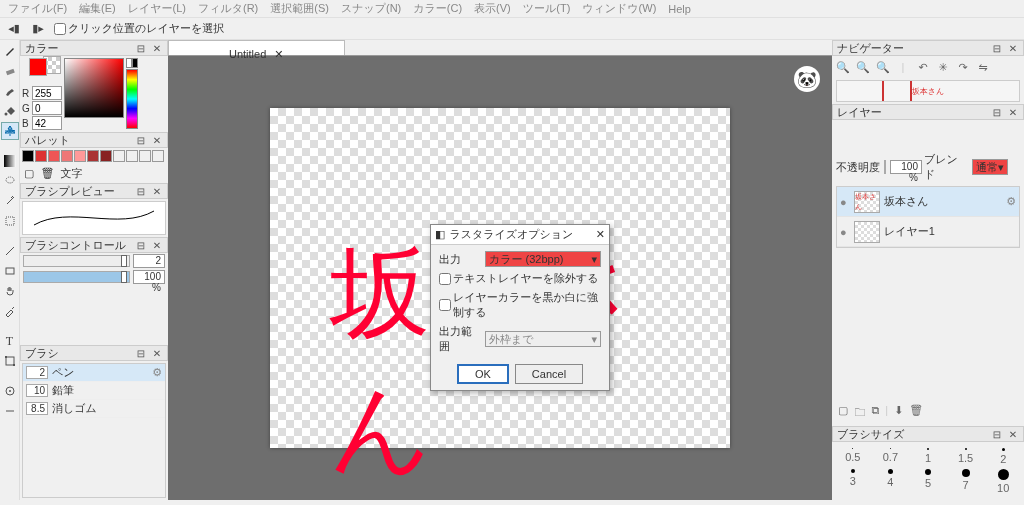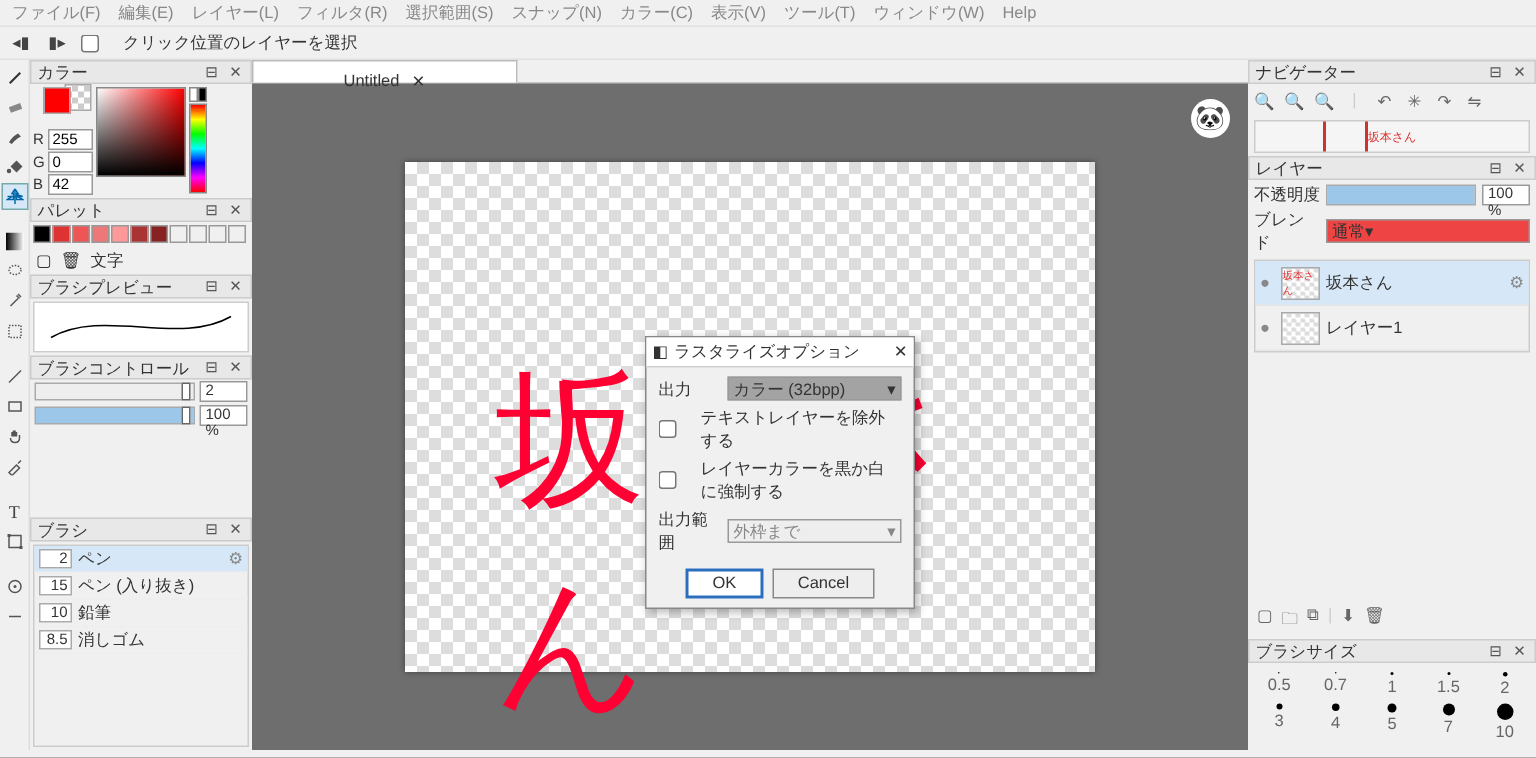--- a/index.html
+++ b/index.html
@@ -1,21 +1,21 @@
 <!DOCTYPE html>
 <html><head>
 <meta charset="utf-8">
 <style>
 * { margin:0; padding:0; box-sizing:border-box; font-family:'MS PGothic','Meiryo',sans-serif; font-size:11px; }
 body { background:#f0f0f0; width:1024px; height:505px; overflow:hidden; position:relative; color:#333; }
 .menubar { height:18px; background:#f0f0f0; display:flex; align-items:center; padding:0 4px; gap:4px; color:#888; border-bottom:1px solid #e0e0e0;}
 .menubar span { padding:1px 4px; cursor:pointer; }
 .optbar { height:22px; background:#f0f0f0; display:flex; align-items:center; padding:0 6px; gap:8px; border-bottom:1px solid #e0e0e0;}
 .ob-btn { width:16px; height:14px; display:inline-flex; align-items:center; justify-content:center; color:#444; }
-.chk { display:inline-flex; align-items:center; gap:16px; }
+.chk { display:inline-flex; align-items:center; gap:2px; }
 .chk input { width:12px; height:12px; }
 .row { display:flex; height:calc(500px - 40px); }
 .toolbox { width:20px; background:#f0f0f0; display:flex; flex-direction:column; align-items:center; padding-top:2px; gap:2px; border-right:1px solid #ddd;}
 .tool { width:18px; height:18px; display:flex; align-items:center; justify-content:center; color:#444; cursor:pointer; border:1px solid transparent;}
 .tool.sel { background:#d6e8f7; border:1px solid #7aa; }
 .leftcol { width:148px; background:#f0f0f0; display:flex; flex-direction:column; }
 .panel-hdr { height:16px; background:#e8e8e8; border:1px solid #ccc; display:flex; align-items:center; padding:0 4px; font-size:11px; gap:4px; }
 .panel-hdr .sp { flex:1; }
 .pin,.x { width:12px; height:12px; display:inline-flex; align-items:center; justify-content:center; color:#555; cursor:pointer; font-size:10px;}
 .color-body { display:flex; padding:2px; gap:2px; }
@@ -31,57 +31,57 @@
 .hue { width:12px; height:60px; background:linear-gradient(to bottom,#f00,#ff0,#0f0,#0ff,#00f,#f0f,#f00); border:1px solid #888;}
 .palette-body { padding:2px; }
 .pal-row { display:flex; gap:1px; }
 .pal-sw { width:12px; height:12px; border:1px solid #999; }
 .pal-actions { display:flex; gap:6px; padding:2px 4px; align-items:center; }
 .brushprev { height:34px; border:1px solid #ccc; margin:2px; background:#fff; display:flex; align-items:center; justify-content:center;}
 .slider-row { display:flex; align-items:center; gap:3px; padding:1px 3px;}
 .slider { flex:1; height:12px; background:linear-gradient(to right,#eee,#eee); border:1px solid #aaa; position:relative;}
 .slider.blue { background:linear-gradient(to right,#9cc7e8,#9cc7e8);}
 .slider .thumb { position:absolute; right:2px; top:-1px; width:6px; height:12px; background:#fff; border:1px solid #666;}
-.valbox { width:32px; height:14px; border:1px solid #999; font-size:10px; padding:0 3px; background:#fff;}
+.valbox { width:32px; height:14px; border:1px solid #999; font-size:10px; text-align:right; padding:0 3px; background:#fff;}
 .brushlist { border:1px solid #ccc; margin:2px; flex:1; }
 .bl-row { display:flex; align-items:center; gap:4px; padding:1px 3px; border-bottom:1px solid #eee;}
 .bl-row.sel { background:#d6e8f7;}
 .bl-num { width:22px; text-align:right; border:1px solid #aaa; font-size:10px; padding:0 2px; background:#fff;}
 .center { flex:1; background:#6e6e6e; display:flex; flex-direction:column; position:relative;}
 .tab { height:16px; background:#f0f0f0; border-bottom:1px solid #999; display:flex; align-items:center;}
 .tabitem { background:#fff; border:1px solid #bbb; border-bottom:none; height:15px; padding:12px 60px 0 60px; font-size:11px; display:flex; align-items:center; gap:8px;}
 .tabx { margin-left:auto; }
 .canvas-wrap { flex:1; display:flex; align-items:center; justify-content:center; position:relative;}
 .canvas { width:460px; height:340px; background:repeating-conic-gradient(#ddd 0 25%,#fff 0 50%) 0 0/16px 16px; position:relative; box-shadow:0 0 4px rgba(0,0,0,0.4);}
 .brush-text { position:absolute; font-size:100px; font-weight:300; color:#ff0033; font-family:'Yu Mincho',serif; letter-spacing:4px; top:120px; left:60px; }
 .penguin { width:26px; height:26px; border-radius:50%; background:#fff; position:absolute; top:10px; right:12px; display:flex; align-items:center; justify-content:center; font-size:16px;}
 .rightcol { width:192px; background:#f0f0f0; display:flex; flex-direction:column; }
 .nav-body { padding:4px; display:flex; gap:6px;}
 .nav-body span{ width:14px;height:14px;color:#666;display:inline-flex;align-items:center;justify-content:center; cursor:pointer;}
 .nav-thumb { height:22px; background:#f5f5f5; border:1px solid #ccc; margin:2px 4px; display:flex; align-items:center; justify-content:center; font-size:8px; color:#d33; position:relative;}
 .nav-thumb .range{position:absolute;top:0;bottom:0;left:45px;width:30px;border-left:2px solid #c33;border-right:2px solid #c33;}
-.layer-body { padding:2px 4px; display:flex; flex-direction:column; gap:2px;}
+.layer-body { padding:2px 4px; display:flex; gap:2px;margin-top:30px;}
 .lrow { display:flex; align-items:center; gap:4px;}
 .sel-opac { flex:1; height:14px; background:linear-gradient(to right,#9cc7e8,#9cc7e8); border:1px solid #aaa;}
 .blend-sel { flex:1; height:16px; border:1px solid #999; background:#ef4444; padding:0 3px; display:flex; align-items:center;}
 .layer-list { border:1px solid #ccc; margin:2px 4px; }
 .layer-item { display:flex; align-items:center; gap:4px; padding:2px 3px; border-bottom:1px solid #e5e5e5; height:30px;}
 .layer-item.sel { background:#d6e8f7;}
 .lthumb { width:26px; height:22px; border:1px solid #aaa; background:repeating-conic-gradient(#ddd 0 25%,#fff 0 50%) 0 0/6px 6px; display:flex; align-items:center; justify-content:center; font-size:7px; color:#d33;}
 .layer-actions { display:flex; gap:6px; padding:3px 6px; color:#666;}
 .bsz-body { padding:6px; display:grid; grid-template-columns:repeat(5,1fr); gap:4px 8px; }
 .bsz { display:flex; flex-direction:column; align-items:center; gap:2px; font-size:9px; color:#666;}
 .bsz .dot { background:#000; border-radius:50%;}
 .dialog { position:absolute; top:224px; left:430px; width:180px; background:#f0f0f0; border:1px solid #888; box-shadow:2px 2px 6px rgba(0,0,0,0.3); z-index:50;}
 .dlg-titlebar { height:20px; background:#fff; border-bottom:1px solid #ccc; display:flex; align-items:center; padding:0 4px; gap:4px;}
 .dlg-titlebar .sp{flex:1;}
 .dlg-body { padding:6px 8px; display:flex; flex-direction:column; gap:4px;}
 .dlg-row { display:flex; align-items:center; gap:4px;}
 .dlg-label { width:42px; }
-.dlg-select { flex:1; height:16px; border:1px solid #999; background:#a3a3a3; display:flex; align-items:center; padding:0 3px; justify-content:space-between;}
+.dlg-select { flex:1; height:16px; border:1px solid #999; background:#ef4444; display:flex; align-items:center; padding:0 3px; justify-content:space-between;}
 .dlg-select.dis { background:#eee; color:#888;}
 .dlg-btns { display:flex; gap:6px; justify-content:center; padding:4px 0 6px;}
 .btn { height:20px; padding:0 16px; border:1px solid #888; background:#eee; cursor:pointer; display:flex; align-items:center; font-size:11px;}
 .btn.primary { border:2px solid #2a6ebd; background:#fff;}
 svg { display:block; }
 </style>
 </head>
 <body>
 
 <div class="menubar">
@@ -315,24 +315,20 @@
         <span class="x">✕</span>
     </div>
     <div class="brushlist">
       <div class="bl-row sel">
         <span class="bl-num">2</span>
         <span>ペン</span>
         <span class="sp" style="flex:1"></span>
           <span style="color:#888">⚙</span>
       </div>
       <div class="bl-row">
-        <span class="bl-num">15</span>
-        <span>ペン (入り抜き)</span>
-      </div>
-      <div class="bl-row">
         <span class="bl-num">10</span>
         <span>鉛筆</span>
       </div>
       <div class="bl-row">
         <span class="bl-num">8.5</span>
         <span>消しゴム</span>
       </div>
     </div>
   </div>
 

